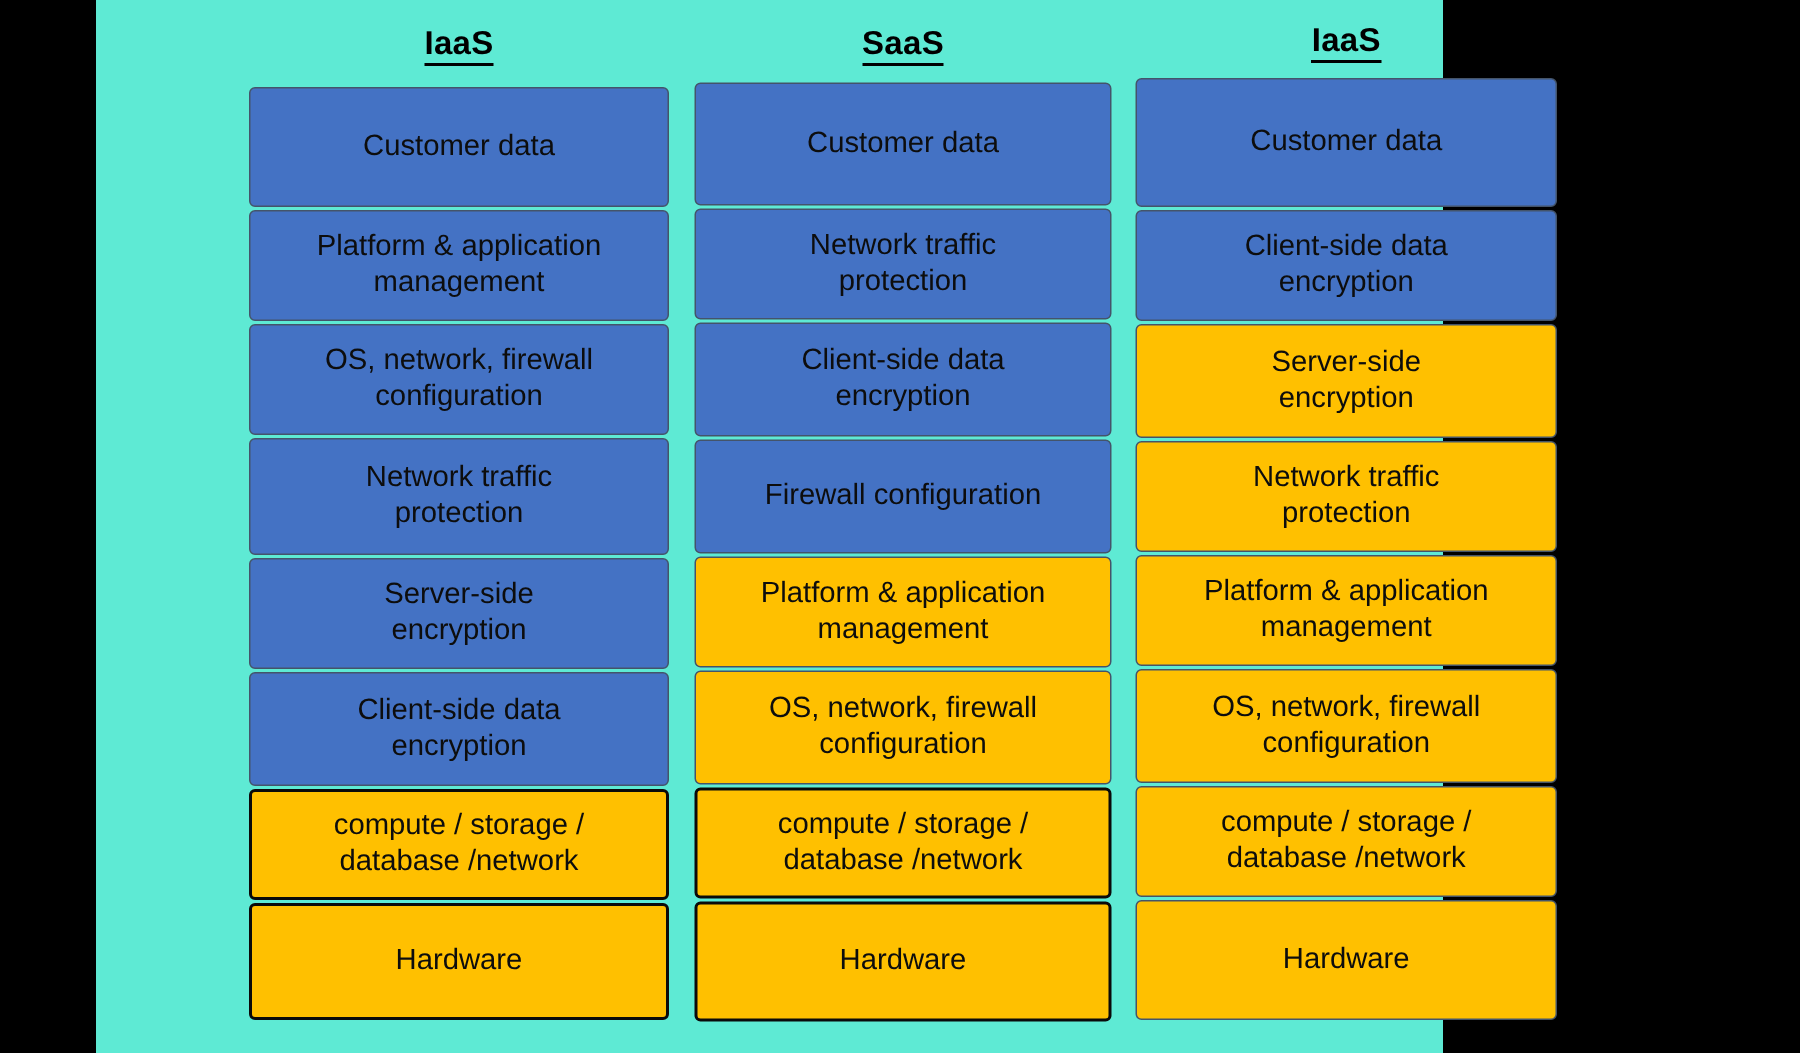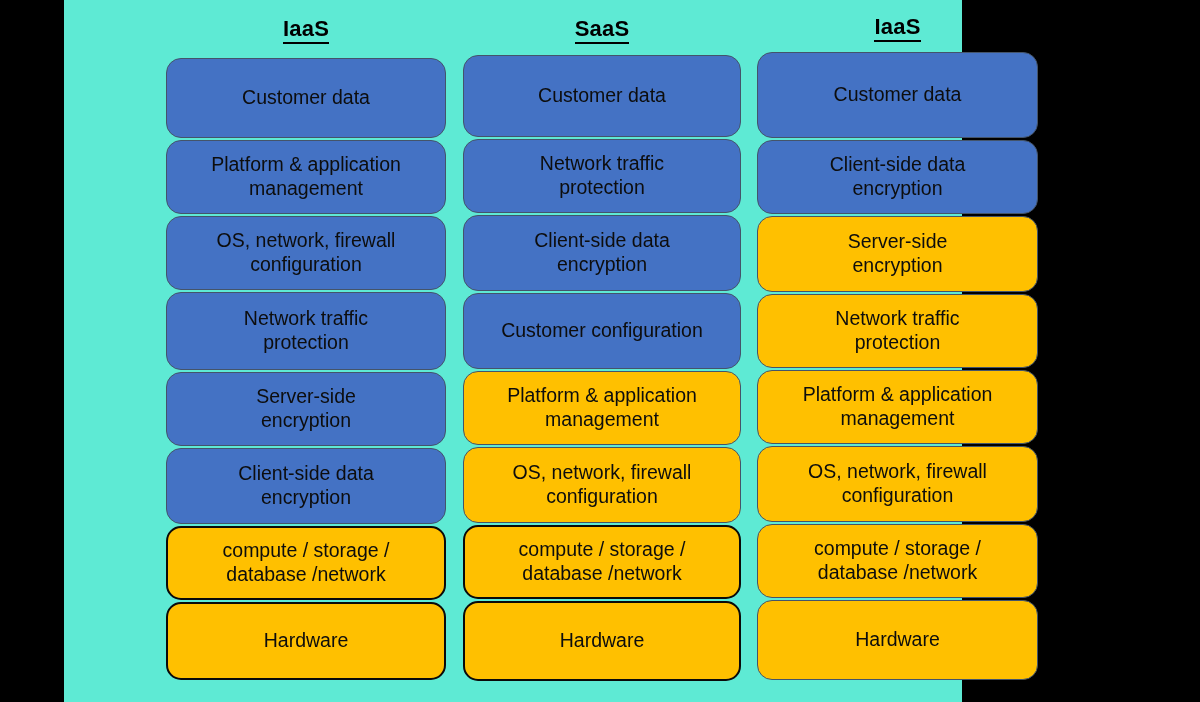--- a/index.html
+++ b/index.html
@@ -65,21 +65,21 @@
     position: absolute;
     left: 0;
     width: 100%;
   }
 
   .layer-box {
     position: absolute;
     left: 0;
     width: 100%;
     box-sizing: border-box;
-    border-radius: 15px;
+    border-radius: 4px;
     display: flex;
     align-items: center;
     justify-content: center;
     text-align: center;
     color: #0d0d0d;
     font-size: 19.5px;
     line-height: 1.22;
     padding: 3px 8px;
   }
 
@@ -148,21 +148,21 @@
           </div>
           <div class="layer-box fill-blue edge-gray" style="top: 139px; height: 74px;">
             <span class="layer-label">Network traffic
 protection</span>
           </div>
           <div class="layer-box fill-blue edge-gray" style="top: 215px; height: 76px;">
             <span class="layer-label">Client-side data
 encryption</span>
           </div>
           <div class="layer-box fill-blue edge-gray" style="top: 293px; height: 76px;">
-            <span class="layer-label">Customer configuration</span>
+            <span class="layer-label">Firewall configuration</span>
           </div>
           <div class="layer-box fill-yellow edge-gray" style="top: 371px; height: 74px;">
             <span class="layer-label">Platform &amp; application
 management</span>
           </div>
           <div class="layer-box fill-yellow edge-gray" style="top: 447px; height: 76px;">
             <span class="layer-label">OS, network, firewall
 configuration</span>
           </div>
           <div class="layer-box fill-yellow edge-black" style="top: 525px; height: 74px;">

